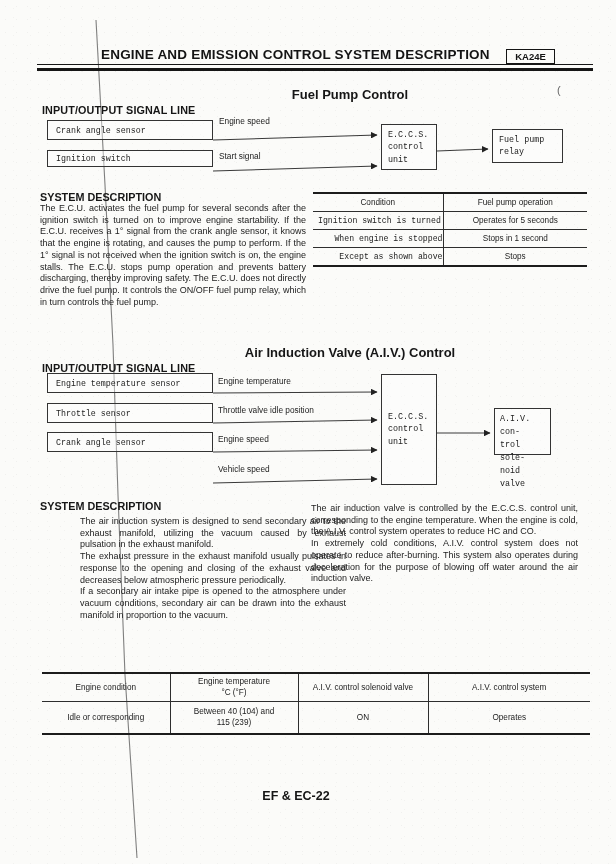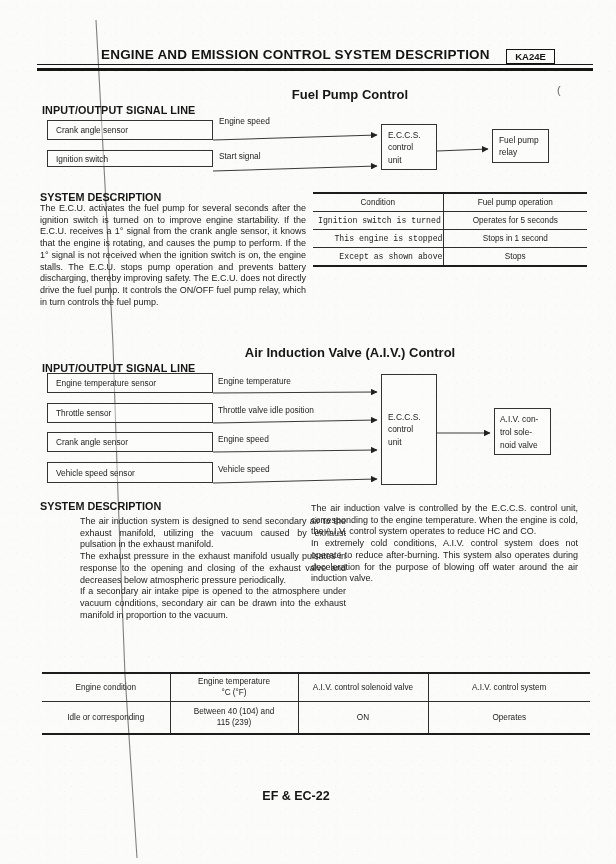--- a/index.html
+++ b/index.html
@@ -18,21 +18,21 @@
   .abs{position:absolute;}
   
   .hdr-title{left:101px;top:47px;font-size:13.5px;font-weight:bold;letter-spacing:.2px;color:#141414;}
   .badge{left:506px;top:49px;width:47px;height:13px;border:1.5px solid #141414;
          font-size:9.5px;font-weight:bold;text-align:center;line-height:13px;color:#141414;}
   .hdr-rule{left:37px;top:64px;width:556px;height:2.5px;border-top:1.5px solid #161616;border-bottom:3.5px solid #161616;}
   
   .sec-title{left:0;width:616px;text-align:center;font-size:13px;font-weight:bold;color:#161616;margin-left:42px;}
   .io-head{left:42px;font-size:10.8px;font-weight:bold;color:#161616;letter-spacing:.1px;}
   
-  .dbox{border:1.2px solid #333;background:rgba(255,255,255,.4);box-sizing:border-box;}
+  .dbox{border:1.2px solid #333;background:rgba(255,255,255,.4);box-sizing:border-box;font-family:Liberation Mono, monospace;}
   .sensor{width:166px;height:20px;font-size:8.3px;display:flex;align-items:center;padding-left:8px;color:#222;}
   .siglabel{font-size:8.3px;color:#222;}
   .ecu{font-size:8.4px;line-height:12.4px;color:#222;white-space:pre-line;box-sizing:border-box;}
   
   .desc-head{font-size:10.8px;font-weight:bold;color:#161616;}
   .desc{font-size:9px;line-height:11.7px;text-align:justify;color:#222;}
   .desc p{margin:0;}
   
   table{border-collapse:collapse;table-layout:fixed;font-size:8.2px;color:#222;}
   table.t1{border-top:2.2px solid #1c1c1c;border-bottom:2.2px solid #1c1c1c;}
@@ -92,21 +92,21 @@
   <div class="abs siglabel" style="left:219px;top:116px;">Engine speed</div>
 
   <div class="abs dbox sensor" style="left:47px;top:150px;height:17px;">
     <span>Ignition switch</span>
   </div>
   <div class="abs siglabel" style="left:219px;top:151px;">Start signal</div>
 
   <div class="abs dbox ecu" style="left:381px;top:124px;width:56px;height:46px;padding:4px 0 0 6px;">E.C.C.S.
 control
 unit</div>
-  <div class="abs dbox ecu" style="left:492px;top:129px;width:57px;height:34px;padding:4px 0 0 6px;">Fuel pump
+  <div class="abs dbox ecu" style="left:492px;top:129px;width:71px;height:34px;padding:4px 0 0 6px;">Fuel pump
 relay</div>
 
   <div class="abs desc-head" style="left:40px;top:191px;">SYSTEM DESCRIPTION</div>
   <div class="abs desc" style="left:40px;top:203px;width:266px;">
     <p>The E.C.U. activates the fuel pump for several seconds after the ignition switch is turned on to improve engine startability. If the E.C.U. receives a 1° signal from the crank angle sensor, it knows that the engine is rotating, and causes the pump to perform. If the 1° signal is not received when the ignition switch is on, the engine stalls. The E.C.U. stops pump operation and prevents battery discharging, thereby improving safety. The E.C.U. does not directly drive the fuel pump. It controls the ON/OFF fuel pump relay, which in turn controls the fuel pump.</p>
   </div>
 
   <table class="abs t1" style="left:313px;top:192px;width:274px;">
     <colgroup>
         <col style="width:130px">
@@ -115,21 +115,21 @@
     <tbody>
         <tr>
       <th class="c0">Condition</th>
       <th>Fuel pump operation</th>
     </tr>
     <tr>
       <td class="c0">Ignition switch is turned to ON.</td>
       <td>Operates for 5 seconds</td>
     </tr>
     <tr>
-      <td class="c0">This engine is stopped</td>
+      <td class="c0">When engine is stopped</td>
       <td>Stops in 1 second</td>
     </tr>
     <tr>
       <td class="c0">Except as shown above</td>
       <td>Stops</td>
     </tr>
   </tbody>
     </table>
 
   <div class="abs sec-title" style="top:345px;">Air Induction Valve (A.I.V.) Control</div>
@@ -143,23 +143,20 @@
   <div class="abs dbox sensor" style="left:47px;top:403px;">
     <span>Throttle sensor</span>
   </div>
   <div class="abs siglabel" style="left:218px;top:405px;">Throttle valve idle position</div>
 
   <div class="abs dbox sensor" style="left:47px;top:432px;">
     <span>Crank angle sensor</span>
   </div>
   <div class="abs siglabel" style="left:218px;top:434px;">Engine speed</div>
 
-  <div class="abs dbox sensor" style="left:47px;top:462px;height:21px;">
-    <span>Vehicle speed sensor</span>
-  </div>
   <div class="abs siglabel" style="left:218px;top:464px;">Vehicle speed</div>
 
   <div class="abs dbox ecu" style="left:381px;top:374px;width:56px;height:111px;display:flex;align-items:center;padding-left:6px;">E.C.C.S.
 control
 unit</div>
   <div class="abs dbox ecu" style="left:494px;top:408px;width:57px;height:47px;padding:4px 0 0 5px;line-height:13px;">A.I.V. con-
 trol sole-
 noid valve</div>
 
   <div class="abs desc-head" style="left:40px;top:500px;">SYSTEM DESCRIPTION</div>

